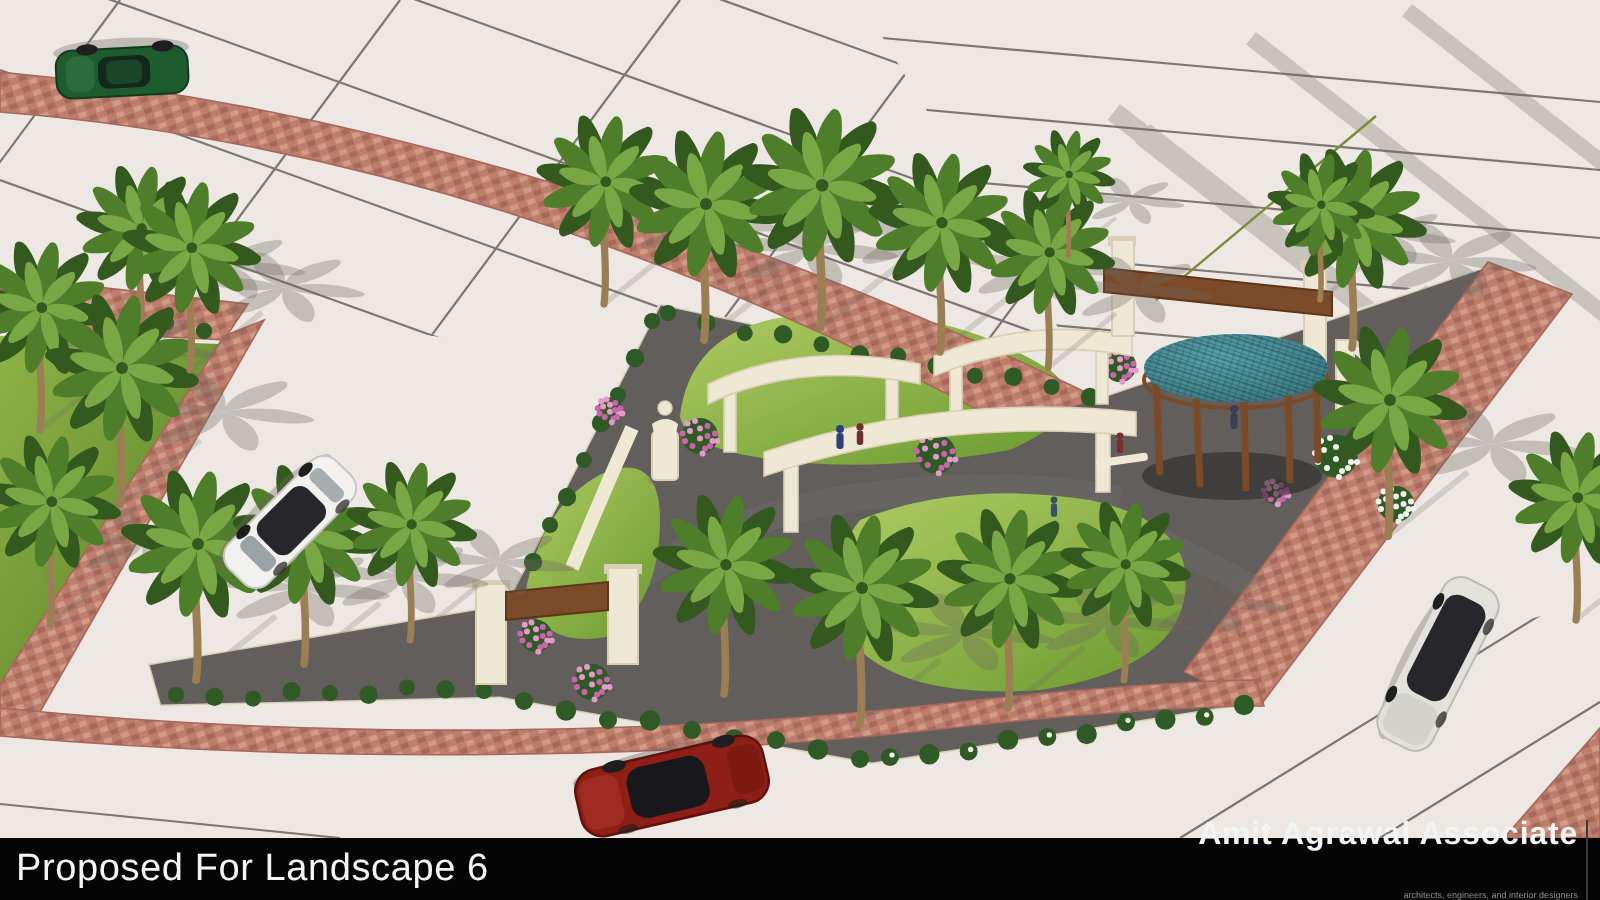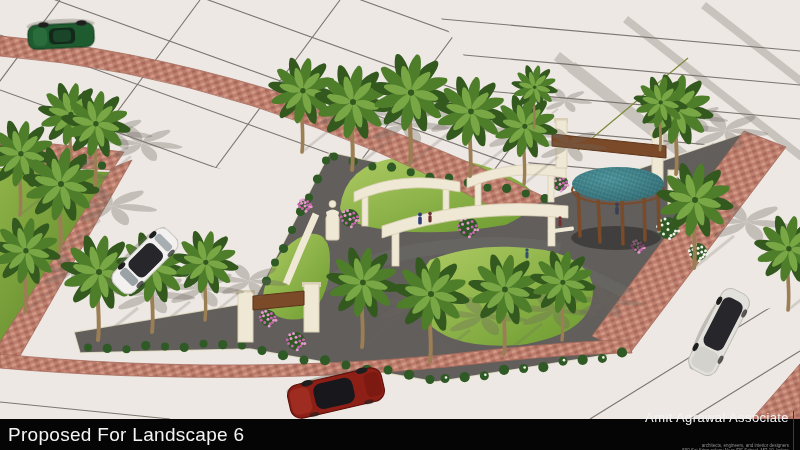--- a/index.html
+++ b/index.html
@@ -4,21 +4,21 @@
 <style>
   html,body{margin:0;padding:0;background:#1a1a1a;}
   .stage{position:relative;width:800px;height:450px;overflow:hidden;background:#4d7c0f;
          font-family:"Liberation Sans", sans-serif;}
   .scene{position:absolute;top:0;left:0;display:block;}
   .footer{position:absolute;left:0;bottom:0;width:800px;height:31px;background:var(--footer_bg,#050505);
           display:flex;justify-content:space-between;align-items:center;box-sizing:border-box;
           padding:0 6px 0 8px;}
   .proposal{color:var(--footer_text,#f4f4f4);font-size:19px;letter-spacing:.3px;white-space:nowrap;}
   .brand{text-align:right;line-height:1;padding-right:4px;border-right:1px solid #3a3a3a;}
-  .brand-name{color:var(--footer_text,#f4f4f4);font-size:13px;letter-spacing:.4px;margin-bottom:19px;white-space:nowrap;}
+  .brand-name{color:var(--footer_text,#f4f4f4);font-size:16px;letter-spacing:.4px;margin-bottom:19px;white-space:nowrap;font-weight:bold;}
   .brand-line{color:var(--footer_muted,#8e8e8e);font-size:4.5px;line-height:5px;white-space:nowrap;}
 </style>
 </head>
 <body>
 
 <div class="stage">
 
 <svg class="scene" width="800" height="419" viewBox="0 0 800 419">
   <defs>
     <pattern id="brickPat" width="9" height="6" patternUnits="userSpaceOnUse" patternTransform="rotate(-19)">

